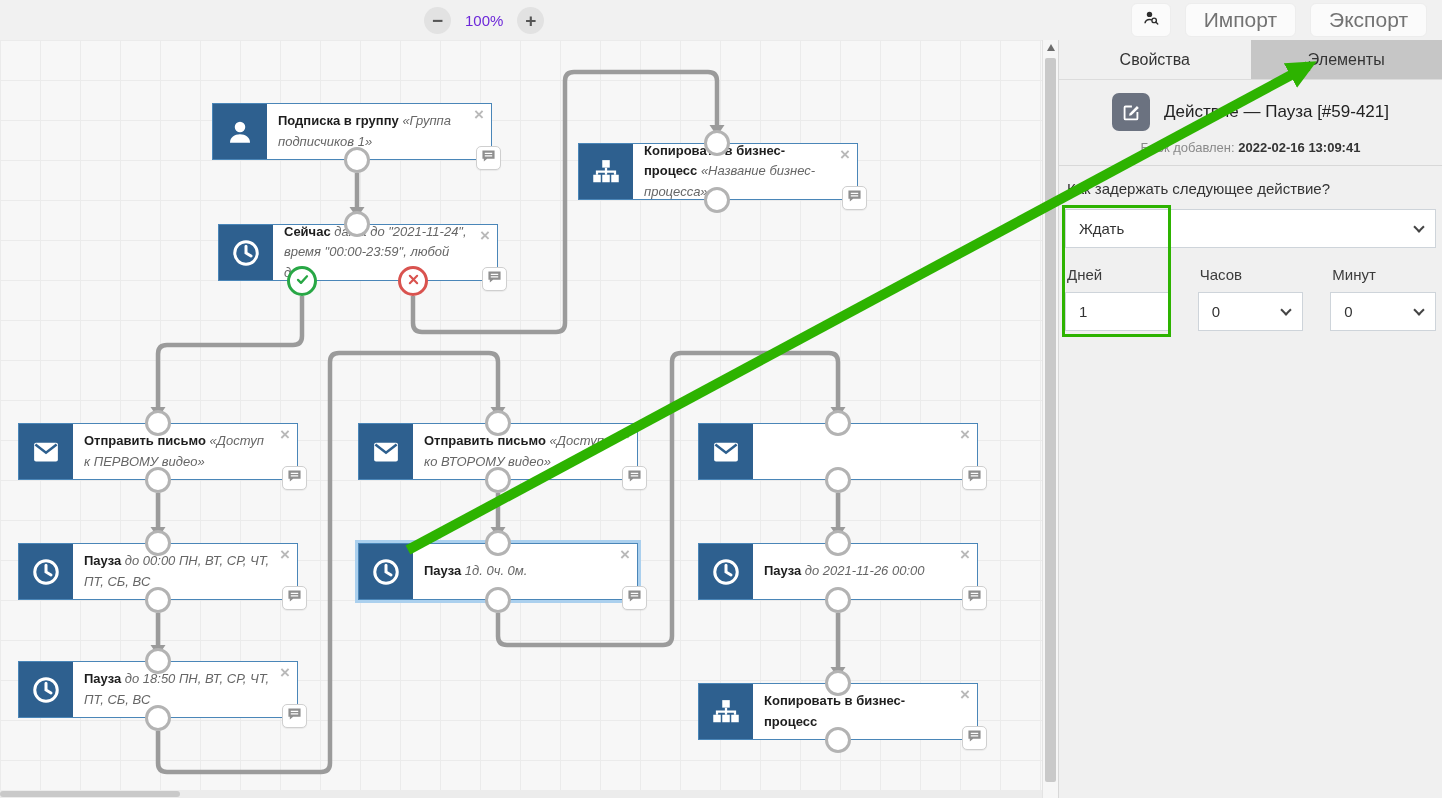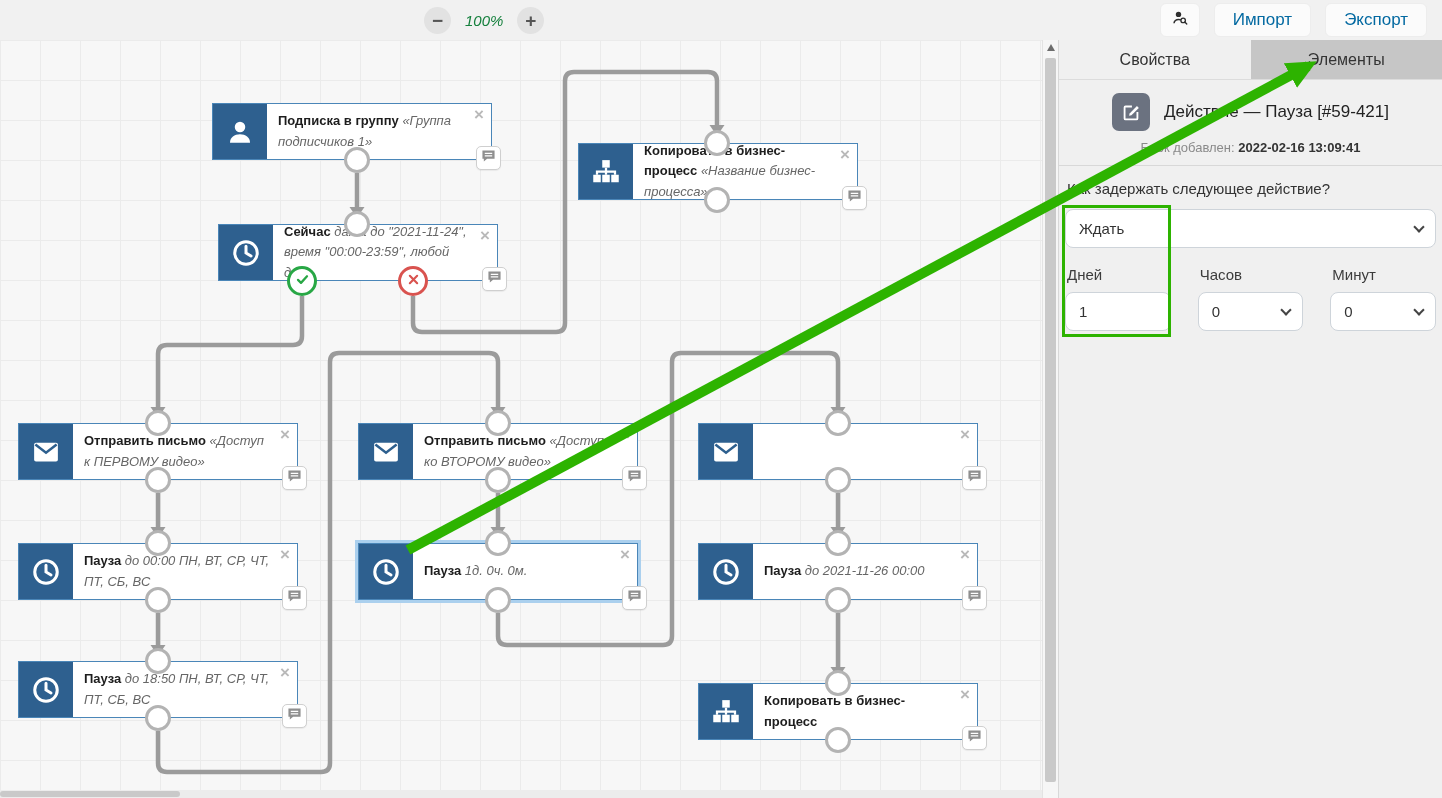--- a/index.html
+++ b/index.html
@@ -7,24 +7,24 @@
     font-family:"Liberation Sans", sans-serif; background:#f1f1f1; }
 
   
   .topbar { position:absolute; left:0; top:0; width:1442px; height:40px;
     background:#f1f1f1; z-index:10; }
   .zoomctl { position:absolute; left:424px; top:0; height:40px; display:flex;
     align-items:center; gap:14px; }
   .zbtn { width:27px; height:27px; border-radius:50%; background:#e2e2e2;
     border:none; color:#555; font-size:19px; line-height:25px; text-align:center;
     font-weight:bold; cursor:pointer; }
-  .zlabel { font-size:15px; color:#15803d;font-style:italic; }
+  .zlabel { font-size:15px; color:#6d28d9; }
   .tb-right { position:absolute; right:15px; top:3px; display:flex; gap:14px; }
   .tbtn { background:#fbfbfb; border:1px solid #ededed; border-radius:6px;
-    height:34px; padding:0 18px; font-size:17px; color:#0369a1; cursor:pointer;
+    height:34px; padding:0 18px; font-size:21px; color:#737373; cursor:pointer;
     font-family:"Liberation Sans", sans-serif; }
   .tbtn.icon-only { width:40px; padding:0; display:flex; align-items:center; justify-content:center; }
 
   
   .canvas { position:absolute; left:0; top:40px; width:1042px; height:750px;
     background:#f7f7f7;
     background-image:
       linear-gradient(#ebebeb 1px, transparent 1px),
       linear-gradient(90deg, #ebebeb 1px, transparent 1px);
     background-size:40px 40px; overflow:hidden; }
@@ -74,21 +74,21 @@
   .phead { padding:13px 10px 10px; border-bottom:1px solid #d8d8d8; }
   .phead-row { display:flex; align-items:center; justify-content:center; gap:14px; }
   .pedit { width:38px; height:38px; background:#6b7280; border-radius:7px;
     display:flex; align-items:center; justify-content:center; flex:0 0 38px; }
   .ptitle { font-size:17px; color:#222; }
   .padded { margin-top:9px; text-align:center; font-size:13px; color:#8a8a8a; }
   .padded b { color:#333; }
   .pbody { padding:10px 6px; }
   .pquestion { font-size:15px; color:#333; margin:4px 0 12px 2px; }
   .fsel, .finput { position:relative; background:#fff; border:1px solid #ced4da;
-    border-radius:8px; height:39px; display:flex; align-items:center;
+    border-radius:0; height:39px; display:flex; align-items:center;
     padding:0 26px 0 13px; font-size:15px; color:#333; cursor:pointer; }
   .finput { cursor:text; padding-right:10px; }
   .finput input { border:none; outline:none; width:100%; font-size:15px; color:#333;
     font-family:"Liberation Sans", sans-serif; background:transparent; }
   .chev { position:absolute; right:12px; top:13px; width:8px; height:8px;
     border-right:2px solid #444; border-bottom:2px solid #444; transform:rotate(45deg); }
   .fgrid { display:grid; grid-template-columns:1fr 1fr 1fr; column-gap:27px;
     margin-top:18px; }
   .flabel { font-size:15px; color:#3c3c3c; margin:0 0 9px 2px; }
 

